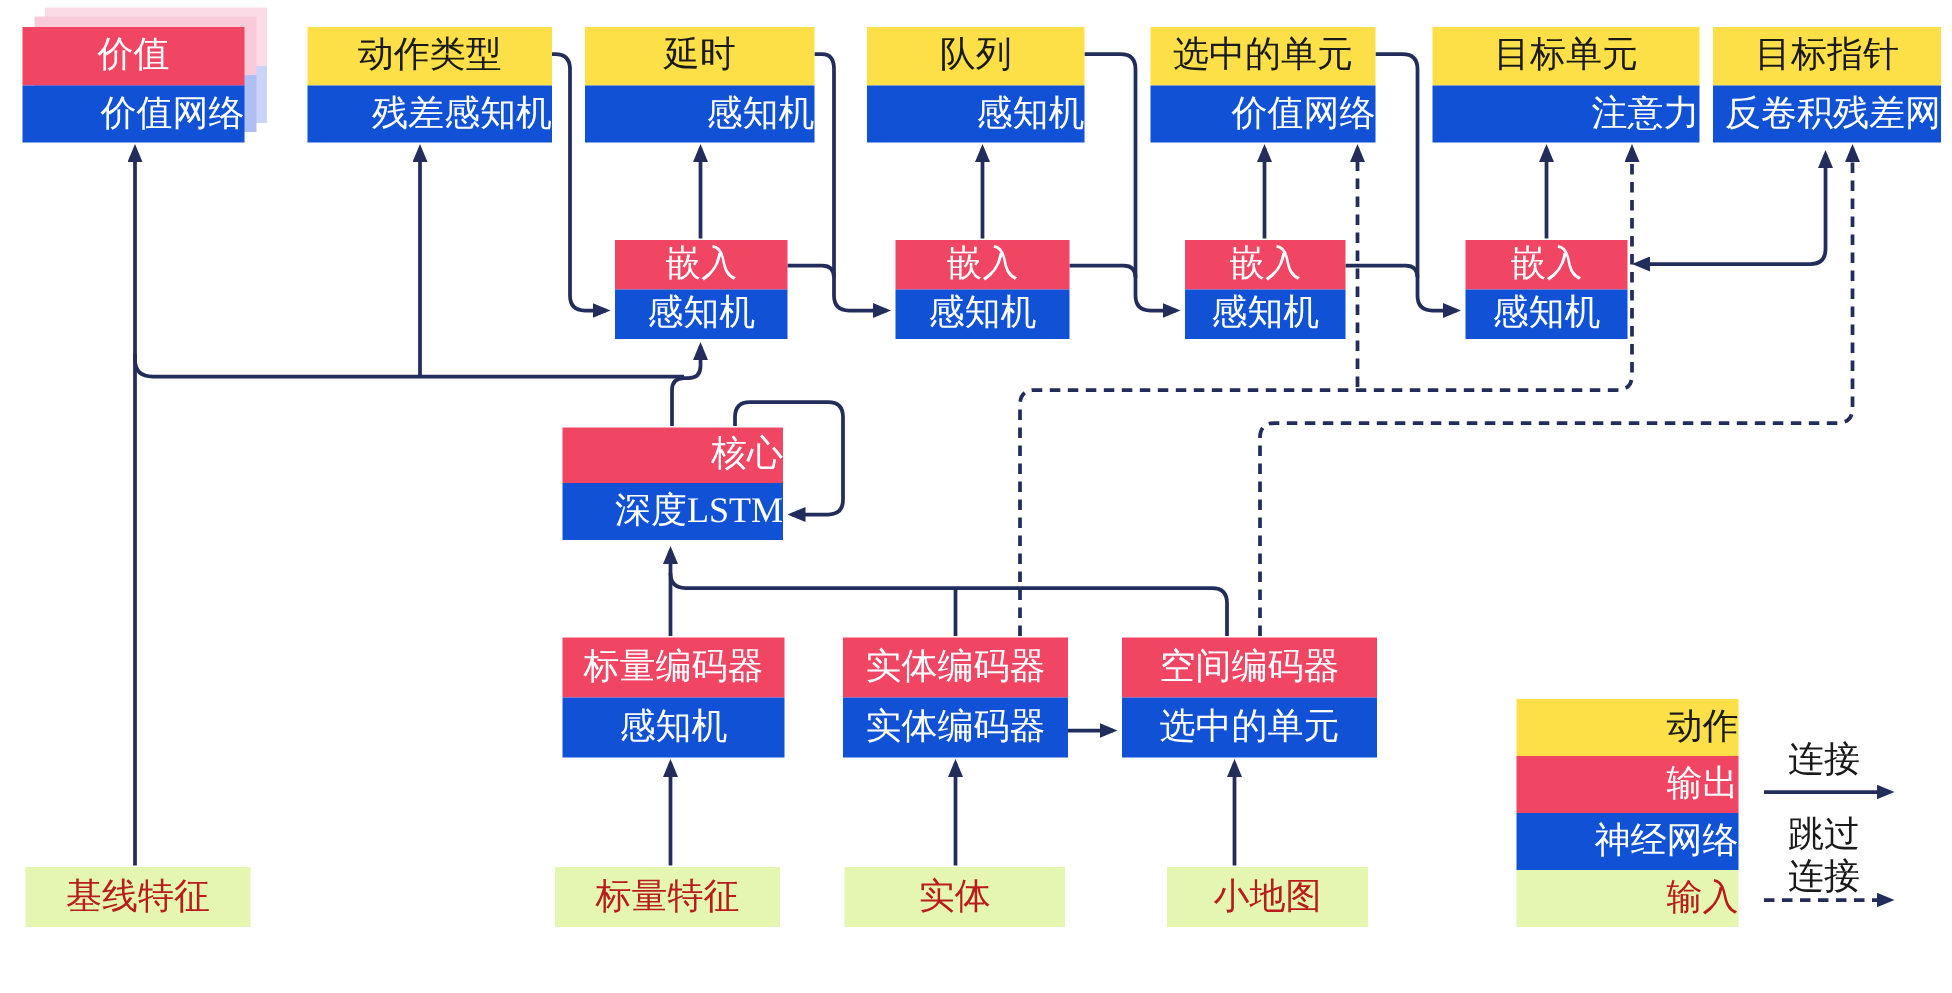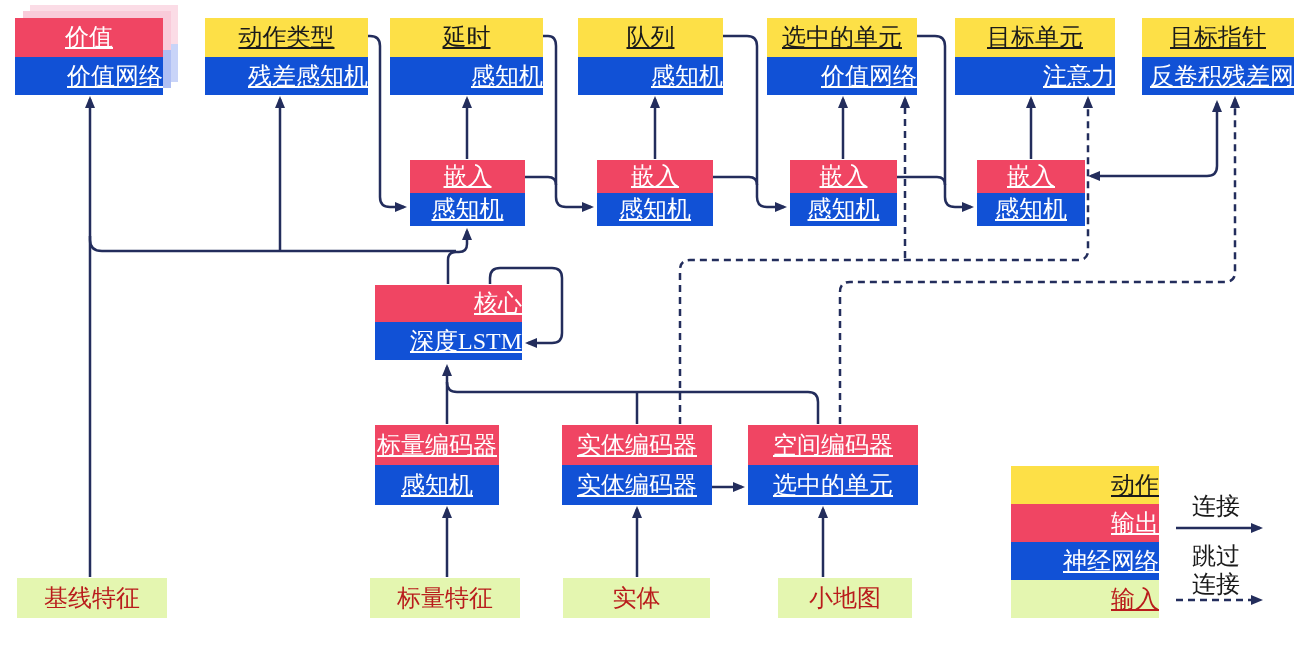--- a/index.html
+++ b/index.html
@@ -3,21 +3,21 @@
 <meta charset="utf-8">
 <style>
   html,body{margin:0;padding:0;background:#ffffff;}
   #canvas{
     position:relative;width:1301px;height:662px;background:#ffffff;
     font-family:"Liberation Serif", "DejaVu Serif", serif;
     overflow:hidden;
   }
   #wires{position:absolute;left:0;top:0;width:1301px;height:662px;}
   .node{position:absolute;text-align:center;}
-  .row{width:100%;overflow:hidden;white-space:nowrap;text-decoration:underline;}
+  .row{width:100%;overflow:hidden;white-space:nowrap;}
   .yellow{background:#fde047;color:#1a1a1a;}
   .red{background:#F04563;color:#ffffff;}
   .blue{background:#1151D6;color:#ffffff;}
   .green{background:#E4F6B0;color:#b91c1c;}
   .r39{height:39px;line-height:39px;font-size:24px;}
   .r38{height:38px;line-height:38px;font-size:24px;text-align:right;}
   .r33{height:33px;line-height:33px;font-size:24px;}
   .r40{height:40px;line-height:40px;font-size:24px;}
   .input-box{height:40px;line-height:40px;font-size:24px;}
   .ghost{position:absolute;left:0;top:0;width:100%;height:100%;}
@@ -101,21 +101,21 @@
     <div class="row blue r38">感知机</div>
   </div>
   <div class="node" style="left:578px;top:18px;width:145px;">
     <div class="row yellow r39">队列</div>
     <div class="row blue r38">感知机</div>
   </div>
   <div class="node" style="left:767px;top:18px;width:150px;">
     <div class="row yellow r39">选中的单元</div>
     <div class="row blue r38">价值网络</div>
   </div>
-  <div class="node" style="left:955px;top:18px;width:160px;">
+  <div class="node" style="left:955px;top:18px;width:178px;">
     <div class="row yellow r39">目标单元</div>
     <div class="row blue r38">注意力</div>
   </div>
   <div class="node" style="left:1142px;top:18px;width:152px;">
     <div class="row yellow r39">目标指针</div>
     <div class="row blue r38">反卷积残差网</div>
   </div>
 
   <div class="node" style="left:410px;top:160px;width:115px;">
     <div class="row red r33">嵌入</div>
@@ -132,21 +132,21 @@
   <div class="node" style="left:977px;top:160px;width:108px;">
     <div class="row red r33">嵌入</div>
     <div class="row blue r33">感知机</div>
   </div>
 
   <div class="node" style="left:375px;top:285px;width:147px;">
     <div class="row red r38" style="height:37px;line-height:37px;">核心</div>
     <div class="row blue r38">深度LSTM</div>
   </div>
 
-  <div class="node" style="left:375px;top:425px;width:124px;">
+  <div class="node" style="left:375px;top:425px;width:148px;">
     <div class="row red r40">标量编码器</div>
     <div class="row blue r40">感知机</div>
   </div>
   <div class="node" style="left:562px;top:425px;width:150px;">
     <div class="row red r40">实体编码器</div>
     <div class="row blue r40">实体编码器</div>
   </div>
   <div class="node" style="left:748px;top:425px;width:170px;">
     <div class="row red r40">空间编码器</div>
     <div class="row blue r40">选中的单元</div>

